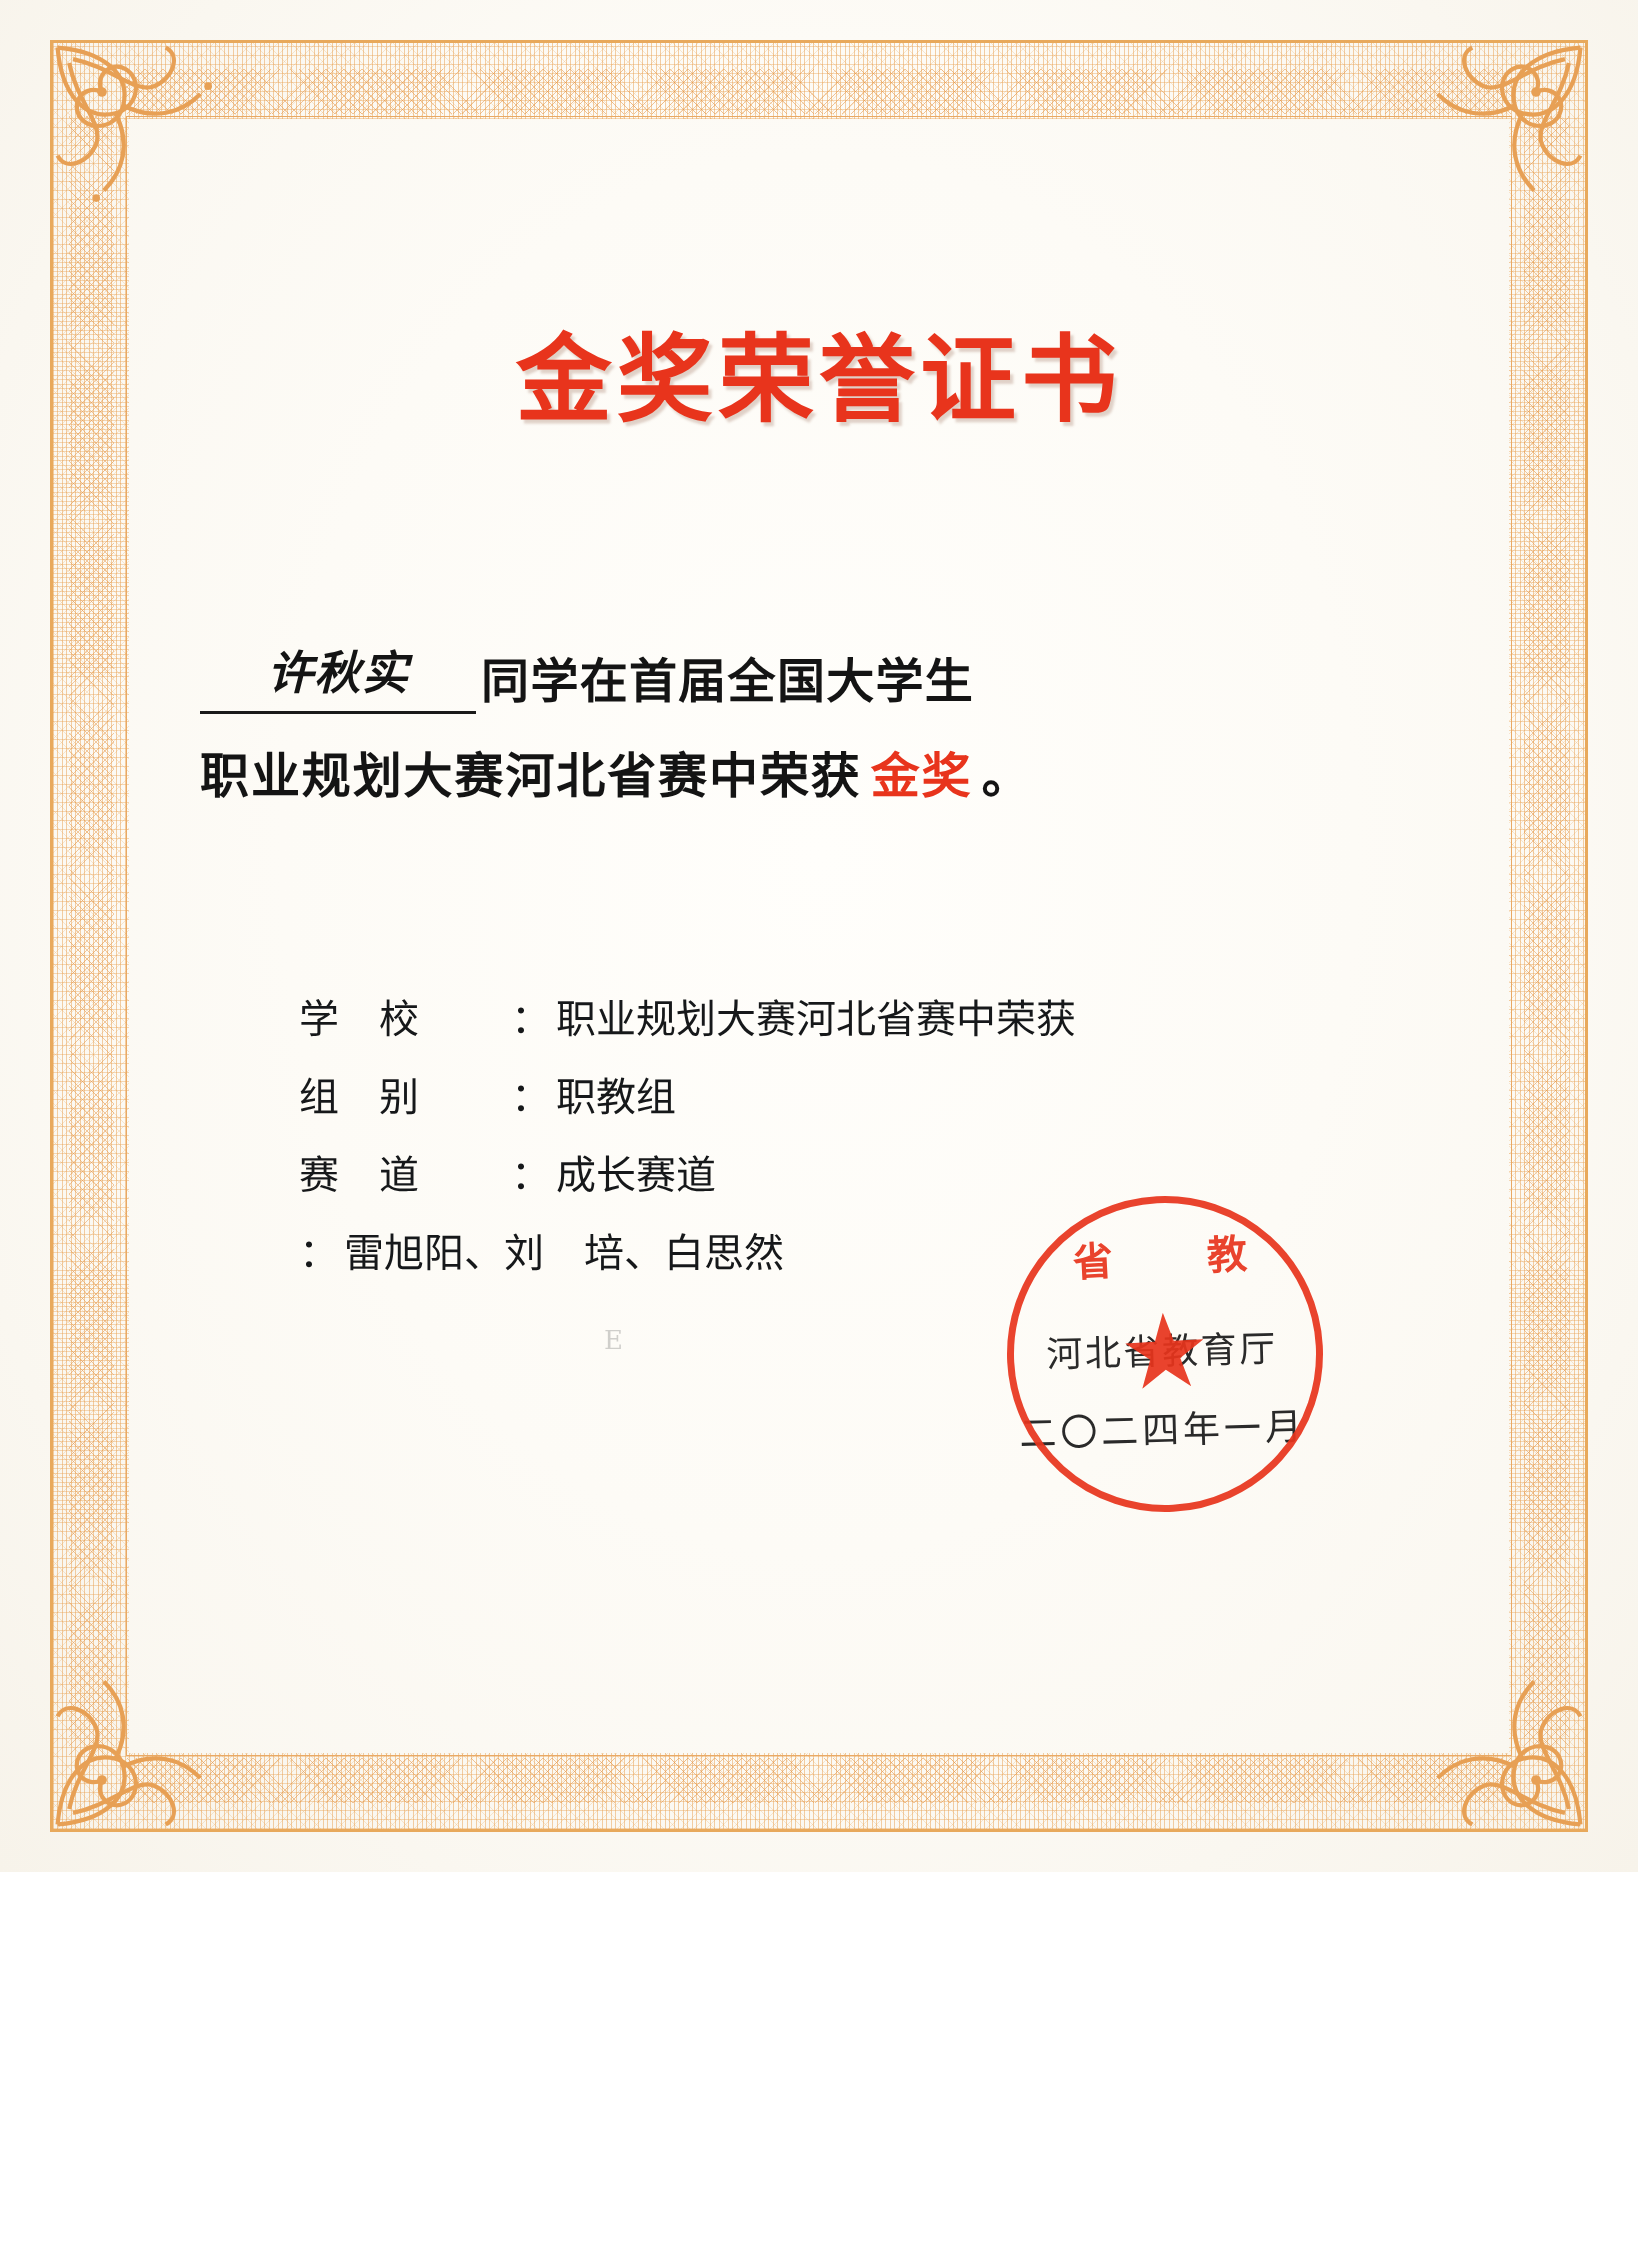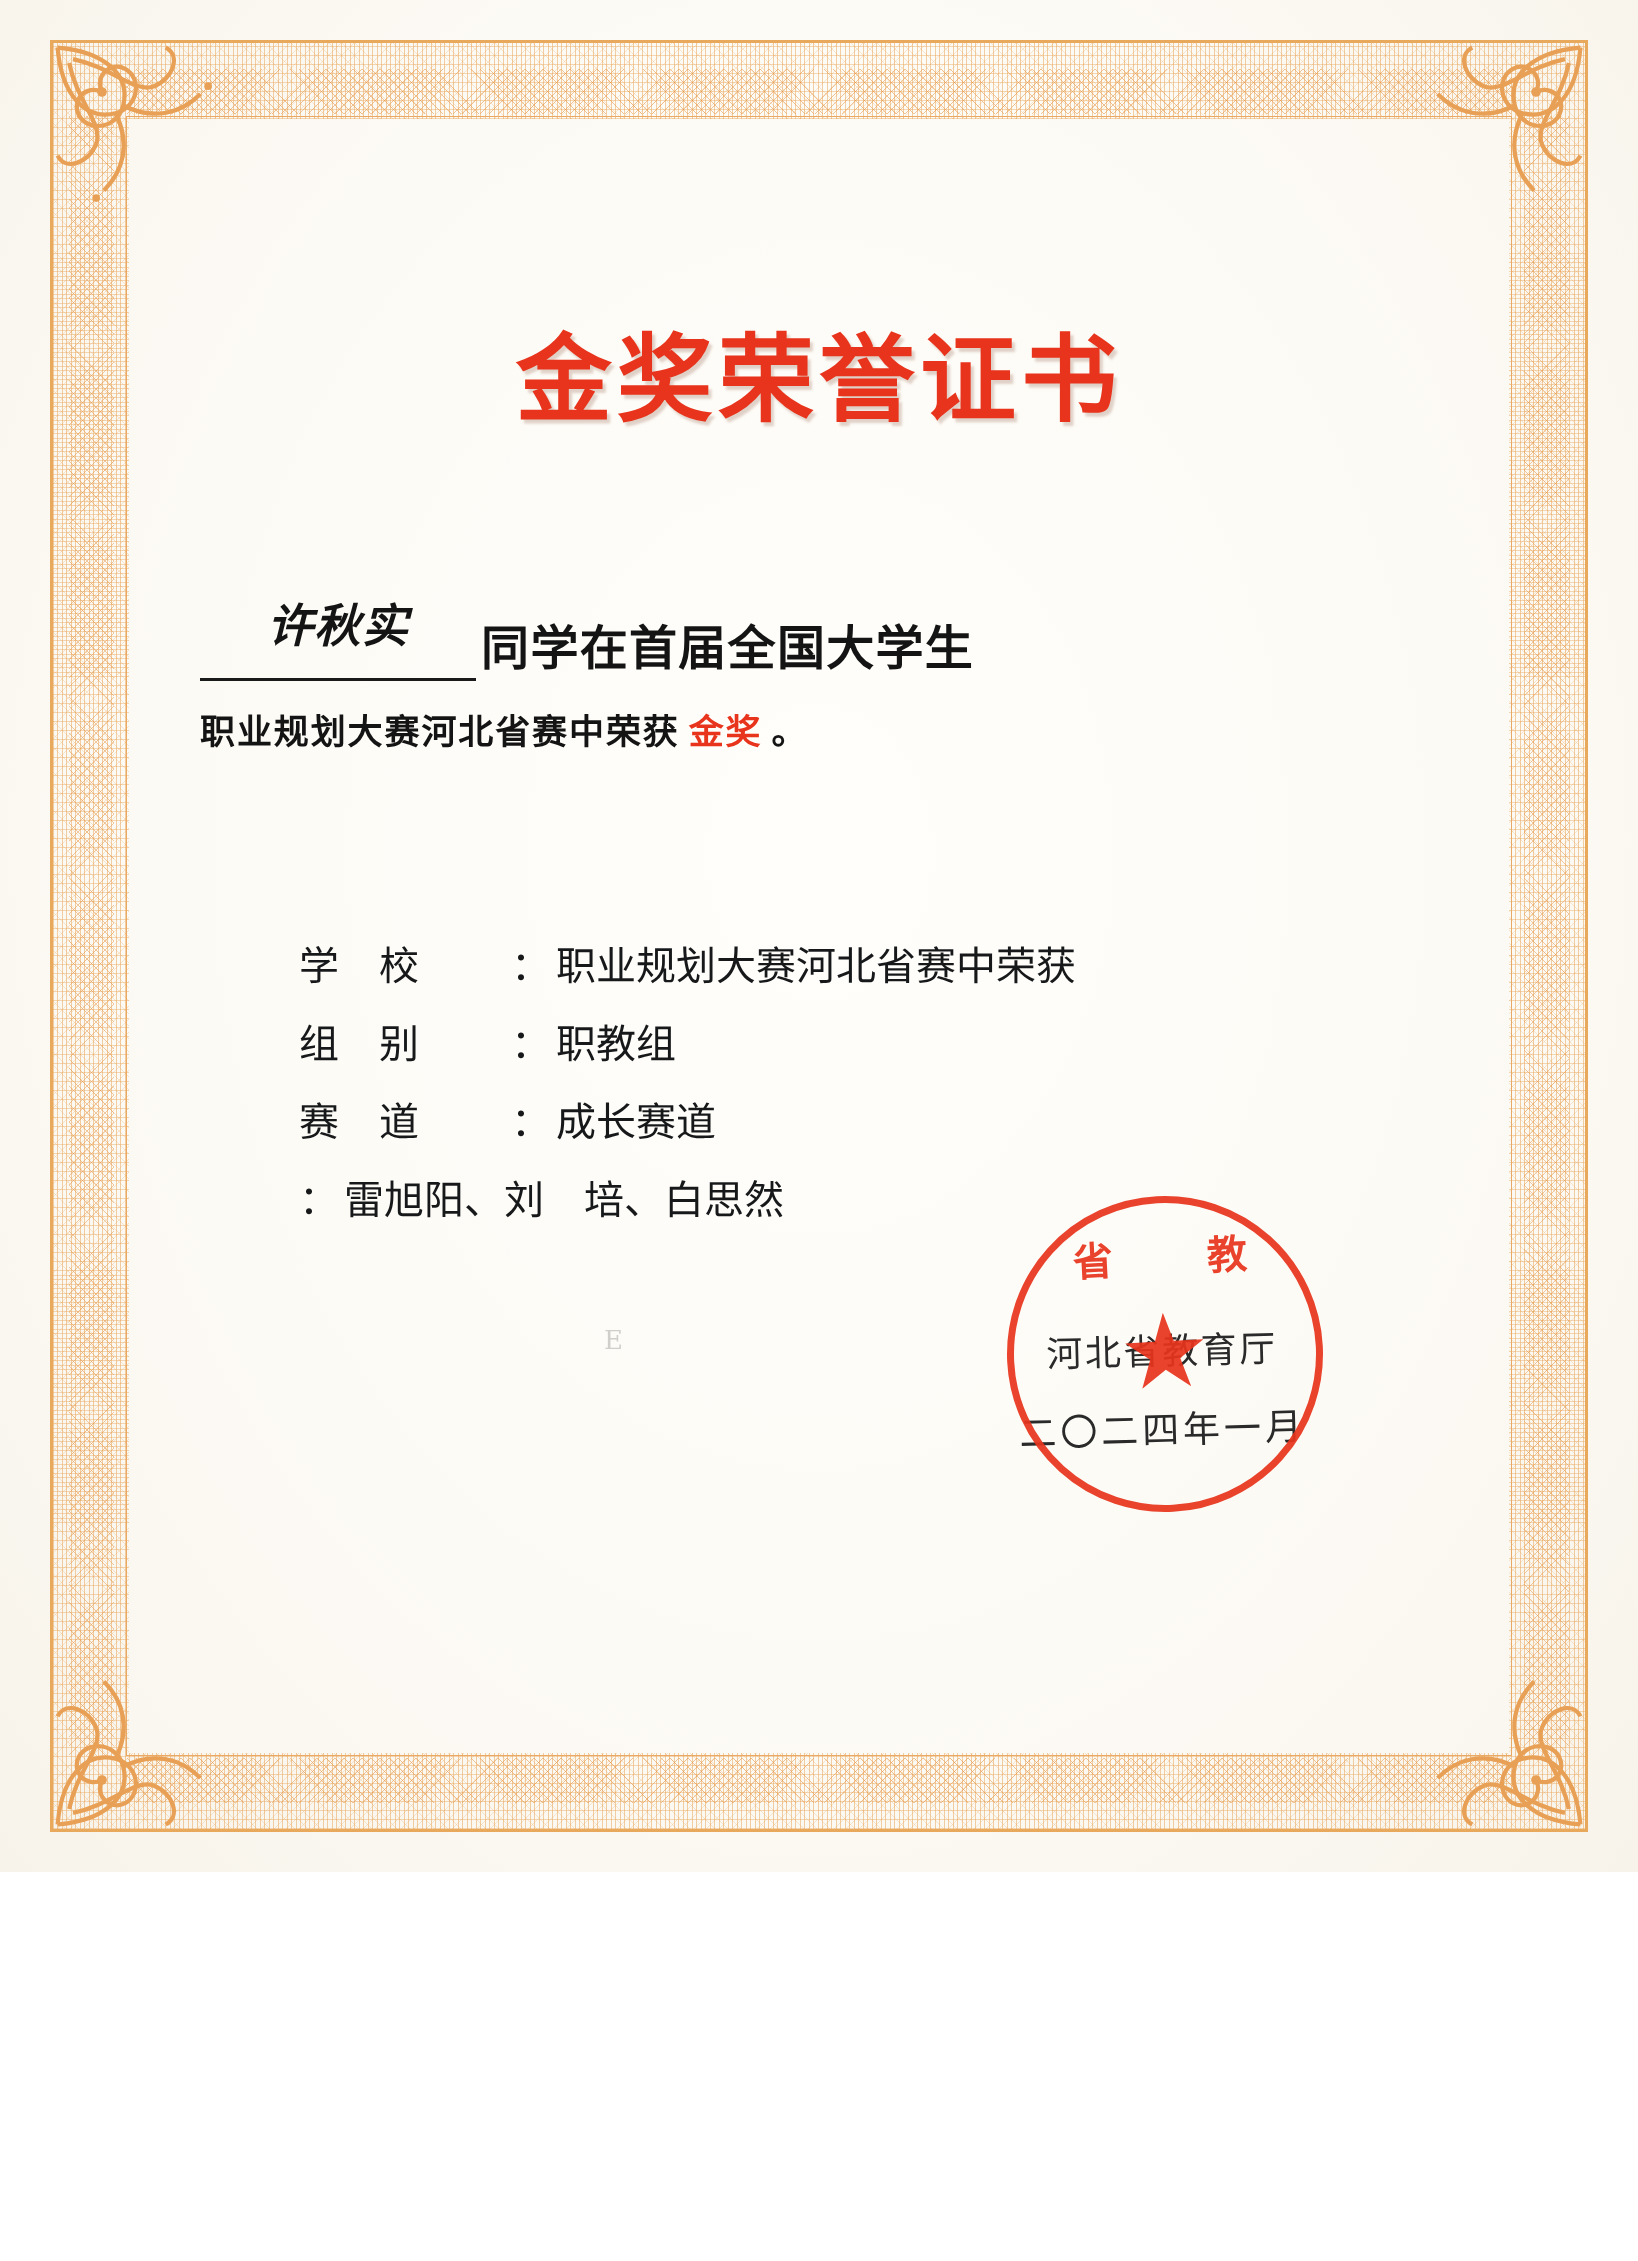--- a/index.html
+++ b/index.html
@@ -167,30 +167,31 @@
     letter-spacing: 1.3px;
     display: flex;
     align-items: flex-end;
     white-space: nowrap;
   }
   .name-slot {
     display: inline-block;
     min-width: 276px;
     text-align: center;
     border-bottom: 3.2px solid #1a1a1a;
-    padding-bottom: 21px;
+    padding-bottom: 7px;
     margin-right: 5.1px;
     font-size: 46px;
     font-style: italic;
     font-weight: 700;
     font-family: "DejaVu Serif", "Liberation Serif", serif;
+    margin-top: 47px;
   }
   .line2 {
     margin-top: 22px;
-    font-size: 35px;
+    font-size: 49px;
     font-weight: 700;
     letter-spacing: 1.9px;
     white-space: nowrap;
   }
   .award-red {
     color: #e8341c;
     font-weight: 700;
     padding: 0 9px;
   }
 

